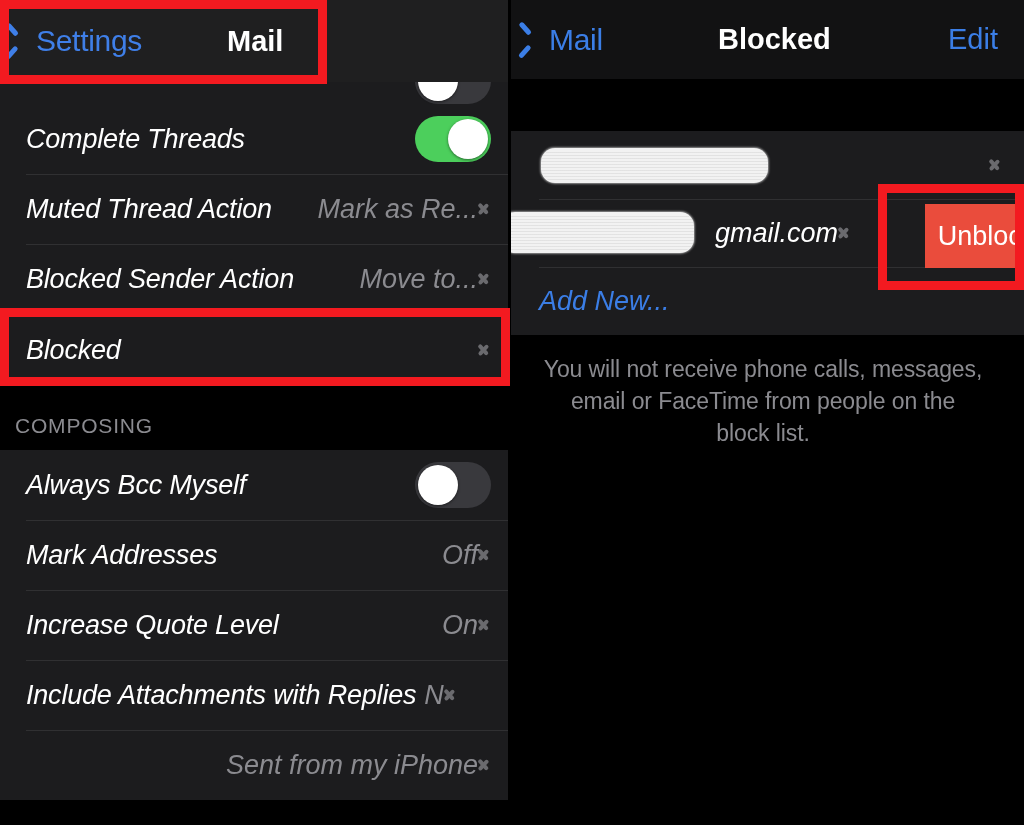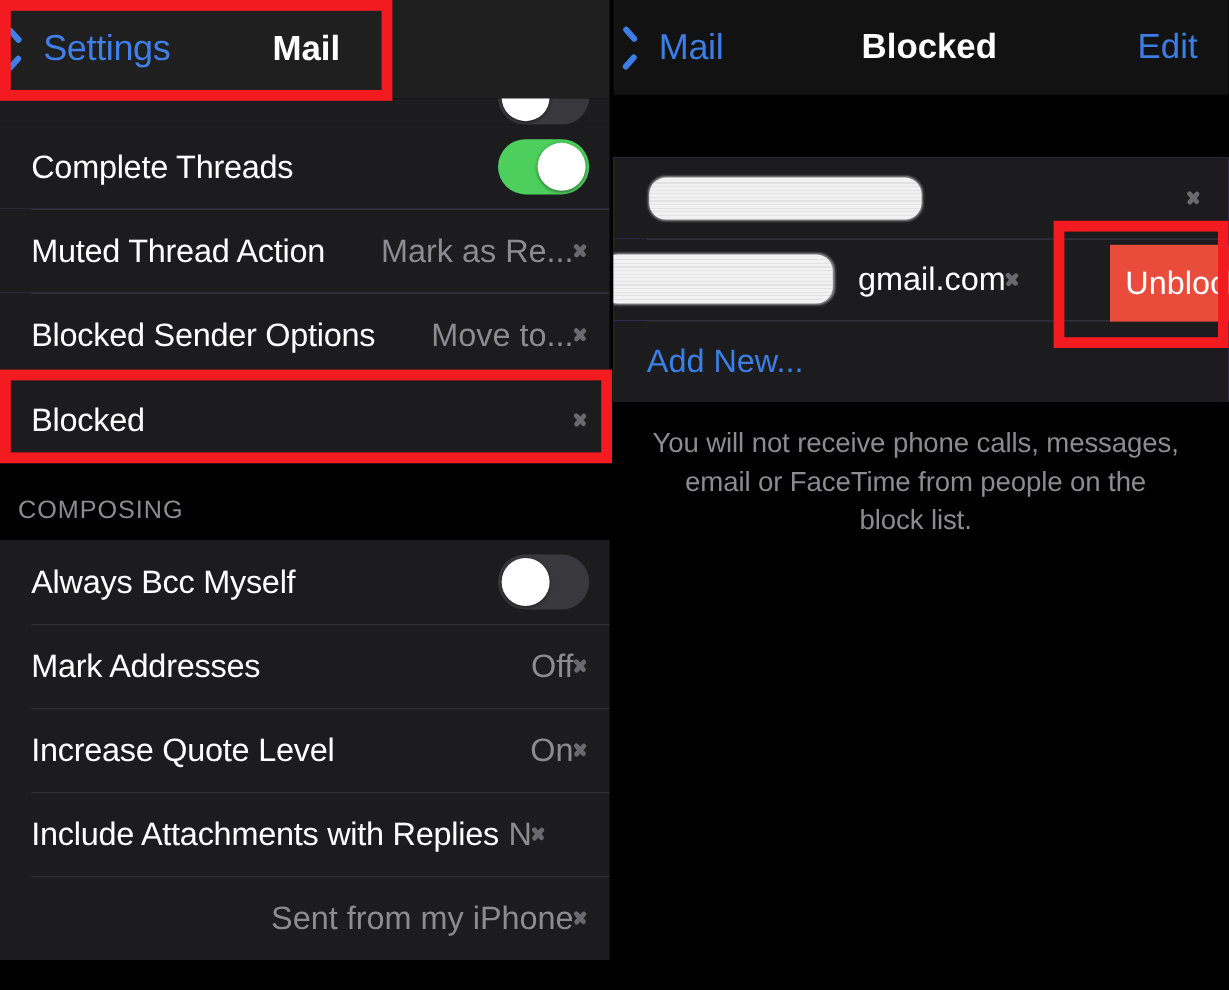--- a/index.html
+++ b/index.html
@@ -47,21 +47,21 @@
   
   .panel-left .nav-back{ position:absolute; left:14px; }
   .panel-left .nav-title{ position:absolute; left:227px; }
 
   
   .panel-right .nav-back{ position:absolute; left:16px; }
   .panel-right .nav-title{ position:absolute; left:207px; }
   .panel-right .nav-action{ position:absolute; right:26px; }
 
   
-  .group{ background:#8b5cf6; }
+  .group{ background:#8b5cf6;font-style:italic; }
 
   .row{
     position:relative; display:flex; align-items:center;
     background:#1c1c1e; height:70px; padding-left:26px; padding-right:20px;
   }
   .row + .row::before{
     content:""; position:absolute; left:26px; right:0; top:0;
     height:1px; background:#303032;
   }
   .row-label{ color:#fff; font-size:27px; letter-spacing:-0.2px; white-space:nowrap; }
@@ -182,21 +182,21 @@
       </div>
 
       <div class="row">
         <span class="row-label">Muted Thread Action</span>
         <span class="row-spacer"></span>
         <span class="row-value">Mark as Re...</span>
         <span class="chev"></span>
       </div>
 
       <div class="row">
-        <span class="row-label">Blocked Sender Options</span>
+        <span class="row-label">Blocked Sender Action</span>
         <span class="row-spacer"></span>
         <span class="row-value">Move to...</span>
         <span class="chev"></span>
       </div>
 
       <div class="row" style="height:72px">
         <span class="row-label">Blocked</span>
         <span class="row-spacer"></span>
         <span class="chev"></span>
       </div>

